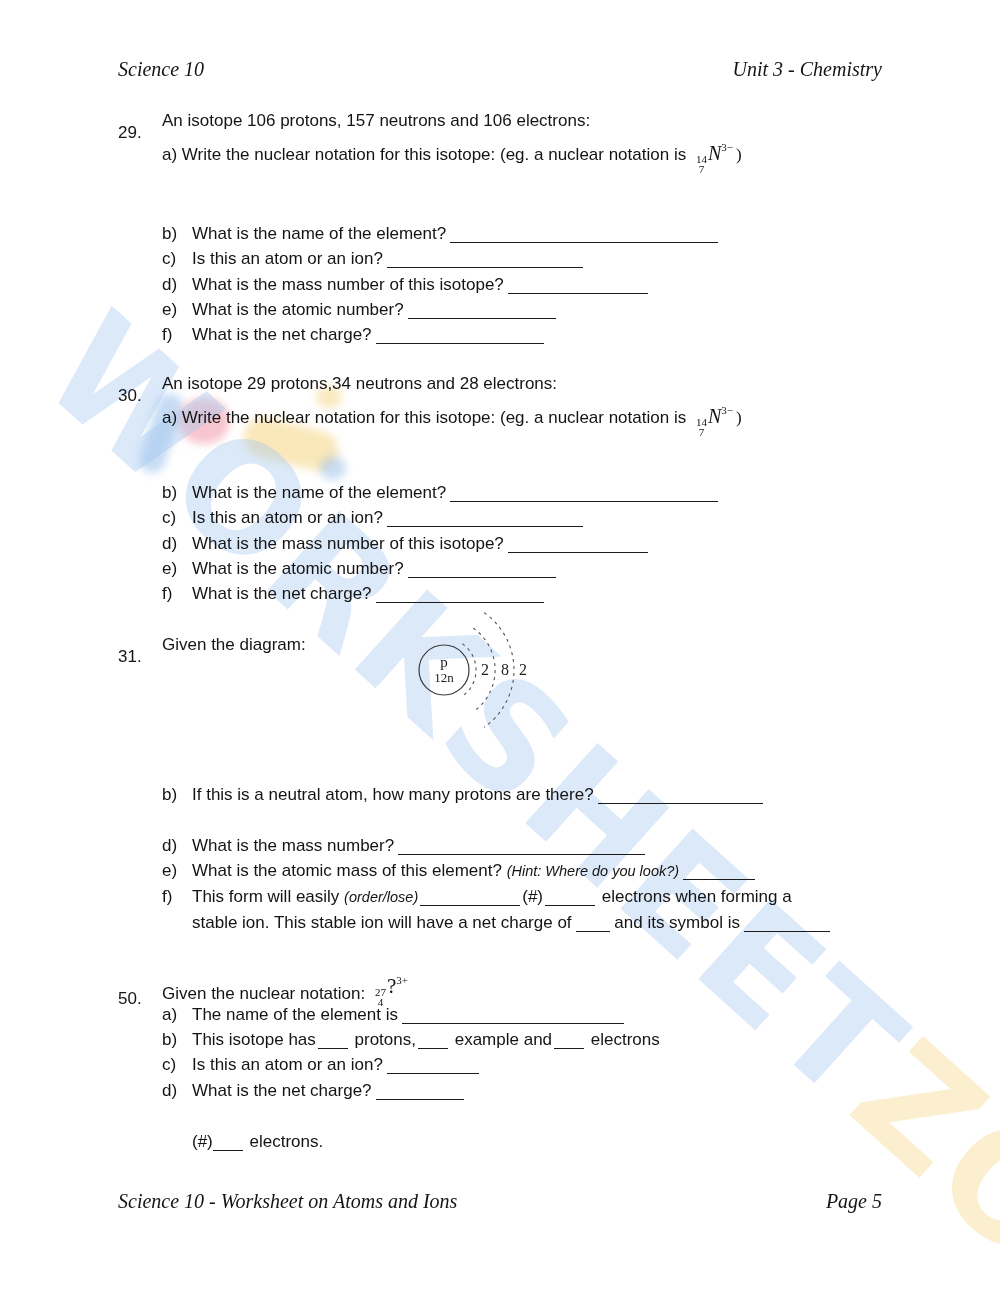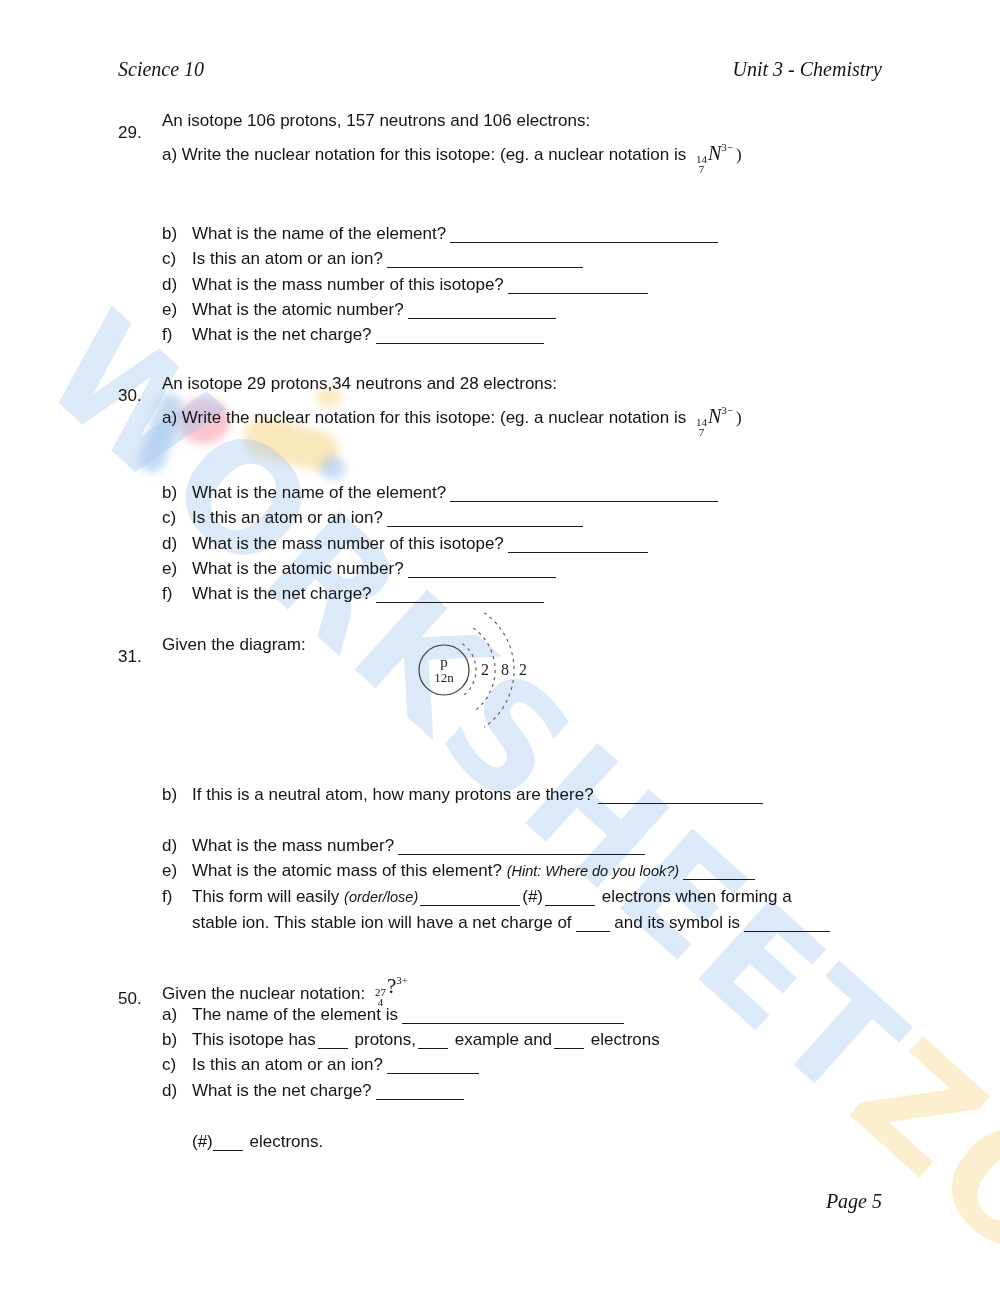--- a/index.html
+++ b/index.html
@@ -188,16 +188,17 @@
     <div class="line" style="top:1054px">
       <span class="lbl">c)</span><span>Is this an atom or an ion?</span><span class="blank" style="width:92px"></span>
     </div>
     <div class="line" style="top:1080px">
       <span class="lbl">d)</span><span>What is the net charge?</span><span class="blank" style="width:88px"></span>
     </div>
     <div class="line" style="top:1131px;left:192px">
       <span>(#)</span><span class="blank tight" style="width:30px;margin-left:0"></span> <span>electrons.</span>
     </div>
 
+    <div class="serif-it ftr-left">Science 10 - Worksheet on Atoms and Ions</div>
     <div class="serif-it ftr-right">Page 5</div>
 
   </div>
 </div>
 
 </body></html>

